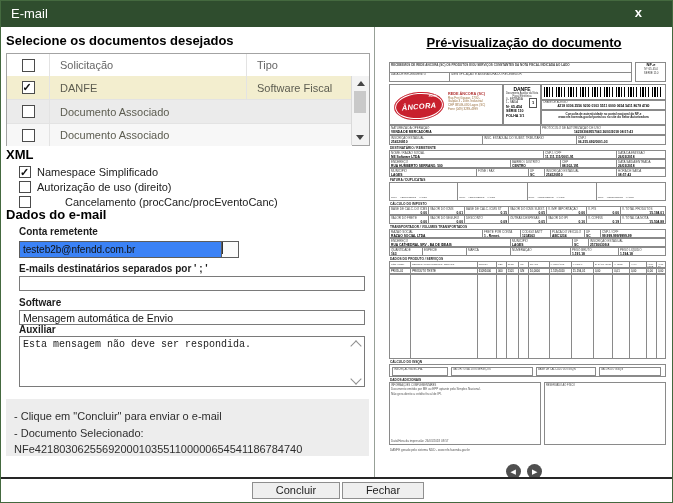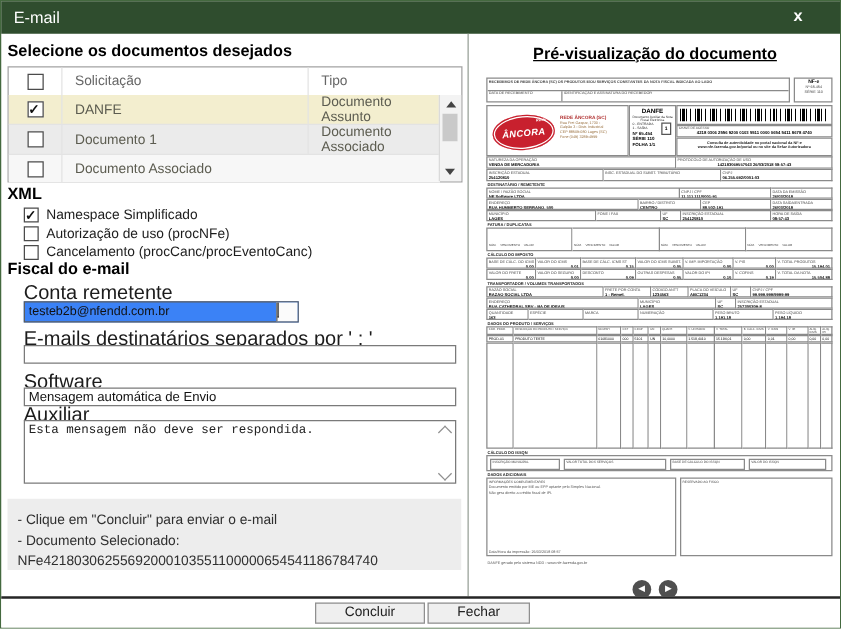--- a/index.html
+++ b/index.html
@@ -25,21 +25,21 @@
   .c-sol{width:186px;padding-left:10px;border-right:1px solid #e3e3e3;align-self:stretch;display:flex;align-items:center;}
   .c-tipo{flex:1;padding-left:10px;}
   .cb{width:13px;height:13px;border:1px solid #4b4b4b;background:#fff;display:inline-block;position:relative;box-sizing:border-box;}
   .cb.checked::after{content:"✓";position:absolute;left:0px;top:-1px;font-size:11px;font-weight:bold;color:#101010;}
   .vscroll{position:absolute;top:22px;right:0;bottom:0;width:17px;background:#f3f3f3;border-left:1px solid #dadada;}
   .tri-u{width:0;height:0;border-left:4px solid transparent;border-right:4px solid transparent;border-bottom:5px solid #444;margin:5px auto 0;}
   .tri-d{width:0;height:0;border-left:4px solid transparent;border-right:4px solid transparent;border-top:5px solid #444;margin:0 auto;position:absolute;bottom:5px;left:4px;}
   .thumb{position:absolute;top:15px;left:2px;width:12px;height:22px;background:#c9c9c9;}
   .cbrow{position:absolute;left:18px;display:flex;align-items:center;font-size:11px;color:#1c1c1c;}
   .cbrow .cb{width:12px;height:12px;margin-right:6px;}
-  .lbl{position:absolute;left:18px;font-size:16px;color:#1c1c1c;white-space:nowrap;}
+  .lbl{position:absolute;left:18px;font-size:10px;color:#1c1c1c;white-space:nowrap;font-weight:bold;}
   .combo{position:absolute;left:18px;top:214px;width:220px;height:17px;border:1px solid #5d5d5d;box-sizing:border-box;background:#3b82f6;font-size:10px;color:#111;cursor:default;}
   .combo .cval{position:absolute;left:3px;top:2px;}
   .combo .cbtn{position:absolute;right:0;top:0;bottom:0;width:16px;border-left:1px solid #5d5d5d;background:#fbfbfb;}
   .chev{width:5px;height:5px;border-right:1.4px solid #333;border-bottom:1.4px solid #333;transform:rotate(45deg);margin:4px auto 0;}
   .tin{position:absolute;left:18px;width:346px;height:15px;border:1px solid #7a7a7a;box-sizing:border-box;font-size:10.5px;font-family:"Liberation Sans",sans-serif;padding:0 3px;color:#111;}
   .txa{position:absolute;left:18px;top:309px;width:346px;height:51px;border:1px solid #7a7a7a;box-sizing:border-box;font-family:"Liberation Mono",monospace;font-size:10px;color:#222;padding:2px 16px 2px 3px;resize:none;overflow:hidden;}
   .txachev{position:absolute;width:7px;height:7px;border-right:1.6px solid #8f8f8f;border-bottom:1.6px solid #8f8f8f;left:351px;}
   .txachev.up{top:315px;transform:rotate(-135deg);}
   .txachev.dn{top:348px;transform:rotate(45deg);}
   .infobox{position:absolute;left:5px;top:372px;width:363px;height:57px;background:#ededed;box-sizing:border-box;padding:9px 4px 0 8px;font-size:11px;color:#2e2e2e;line-height:16.5px;}
@@ -112,27 +112,26 @@
         <span class="c-sol">Solicitação</span>
         <span class="c-tipo">Tipo</span>
       </div>
       <div class="rowsbody">
 
       <div class="trow sel">
           <span class="c-check">
               <span class="cb checked"></span>
             </span>
           <span class="c-sol">DANFE</span>
-          <span class="c-tipo">Documento Assunto</span>
+          <span class="c-tipo">Software Fiscal</span>
         </div>
           <div class="trow alt">
           <span class="c-check">
               <span class="cb"></span>
             </span>
-          <span class="c-sol">Documento 1</span>
           <span class="c-tipo">Documento Associado</span>
         </div>
           <div class="trow lite">
           <span class="c-check">
               <span class="cb"></span>
             </span>
           <span class="c-tipo">Documento Associado</span>
         </div>
         </div>
       <div class="vscroll">
@@ -144,29 +143,29 @@
 
     <div class="h1" style="top:120px;left:5px;">XML</div>
     <div>
 
     <div class="cbrow xmlopt" style="top: 139px;">
         <span class="cb checked"></span>
         <span>Namespace Simplificado</span>
       </div>
         <div class="cbrow xmlopt" style="top: 154px;">
         <span class="cb"></span>
-        <span>Autorização de uso (procNFe)</span>
-      </div>
-        <div class="cbrow xmlopt" style="top: 169px;">
+        <span>Autorização de uso (direito)</span>
+      </div>
+        <div class="cbrow xmlopt" style="top: 169px; gap: 28px;">
         <span class="cb"></span>
         <span>Cancelamento (procCanc/procEventoCanc)</span>
       </div>
       </div>
 
-    <div class="h1" style="top:180px;left:5px;">Fiscal do e-mail</div>
+    <div class="h1" style="top:180px;left:5px;">Dados do e-mail</div>
 
     <div class="lbl" style="top:199px;">Conta remetente</div>
     <div class="combo">
       <span class="cval">testeb2b@nfendd.com.br</span>
       <span class="cbtn"><span class="chev"></span></span>
     </div>
 
     <div class="lbl" style="top:236px;">E-mails destinatários separados por ' ; '</div>
     <input class="tin" style="top: 249px;" value="">
 

